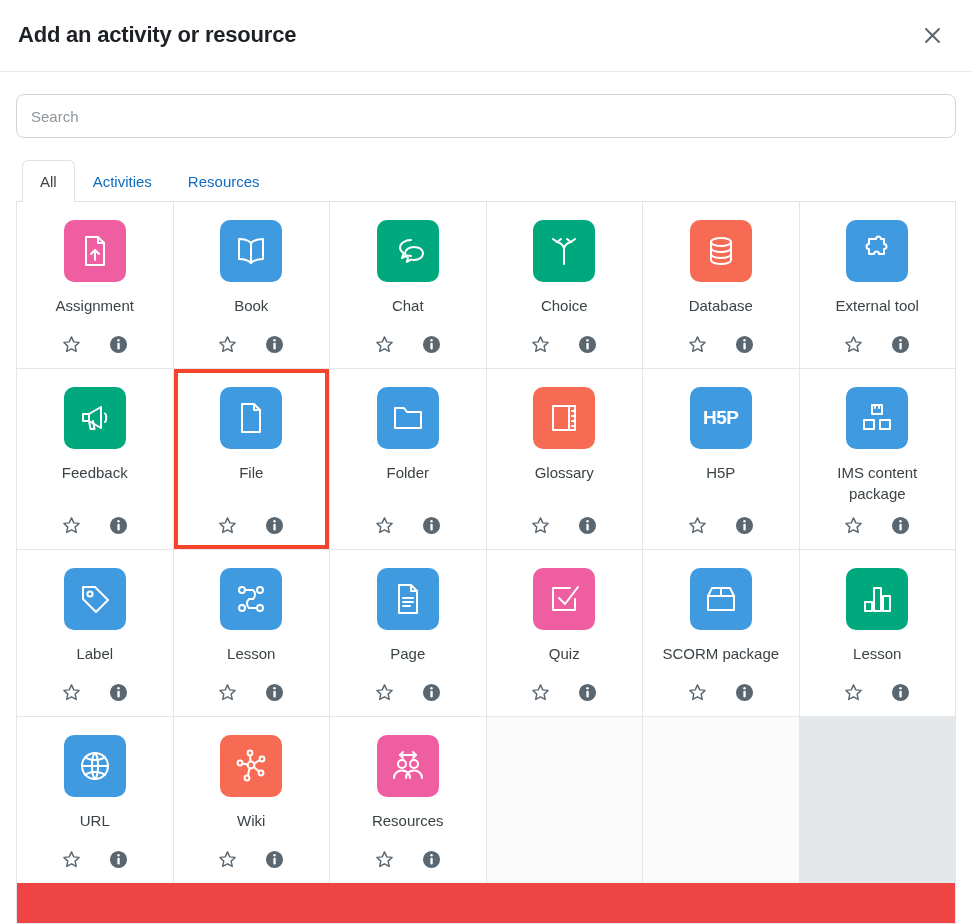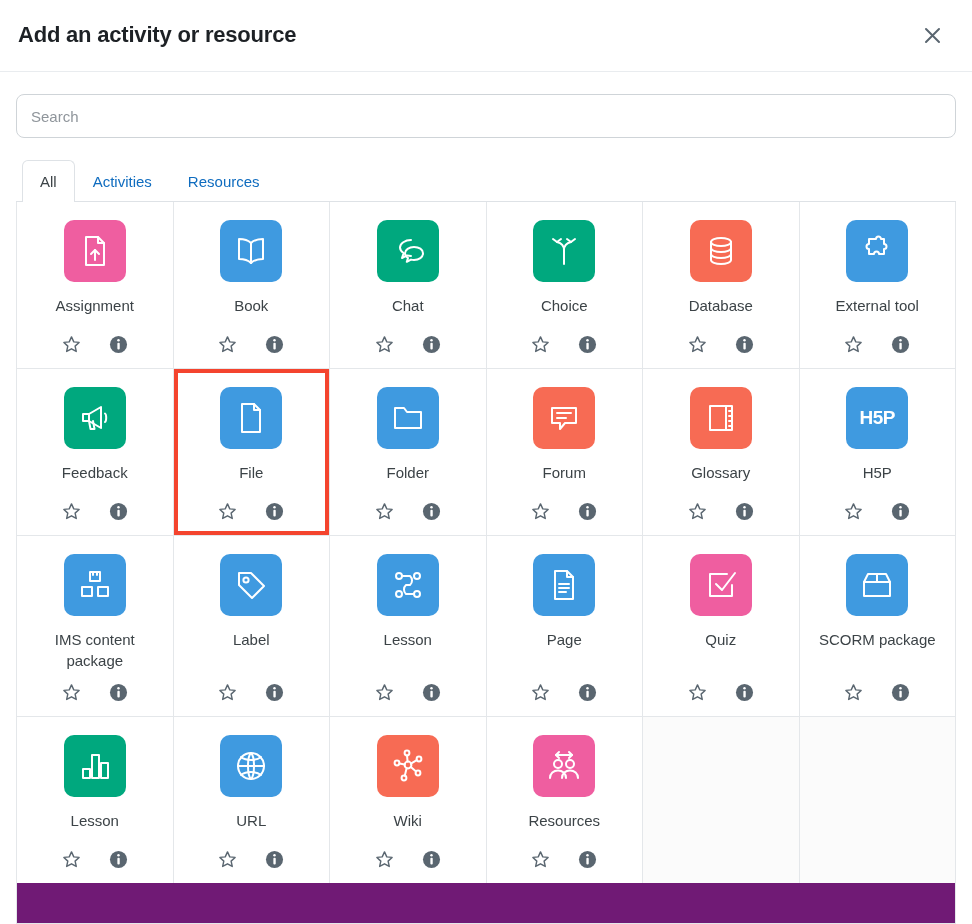--- a/index.html
+++ b/index.html
@@ -115,21 +115,21 @@
     border-color: #dee2e6 #dee2e6 #fff;
   }
 
   
   .grid-scroll {
     flex: 1 1 auto;
     overflow: hidden;
     border-left: 1px solid #e4e7ea;
     border-right: 1px solid #e4e7ea;
     border-bottom: 1px solid #e4e7ea;
-    background: #701a75;
+    background: #ef4444;
   }
   .grid {
     display: grid;
     grid-template-columns: repeat(6, 1fr);
     background: #e4e7ea;
     gap: 1px;
   }
   .cell {
     background: #ffffff;
     min-height: 166px;
@@ -438,44 +438,20 @@
                   <circle cx="10" cy="10" r="9" fill="currentColor"></circle>
                   <circle cx="10" cy="5.6" r="1.3" fill="#fff"></circle>
                   <rect x="8.8" y="8.2" width="2.5" height="7" rx="1.1" fill="#fff"></rect>
                 </svg>
               </button>
             </div>
           </div>
           <div class="cell">
             <div class="tile-icon" style="background: rgb(247, 107, 84);">
               <svg width="34" height="34" viewBox="0 0 34 34">
-                <path d="M5 7h24v15H18l-5 6v-6H5z" stroke="#fff" stroke-width="2" fill="none" stroke-linecap="round" stroke-linejoin="round"></path>
-                <path d="M10 12h14" stroke="#fff" stroke-width="2" fill="none" stroke-linecap="round" stroke-linejoin="round"></path>
-                <path d="M10 17h9" stroke="#fff" stroke-width="2" fill="none" stroke-linecap="round" stroke-linejoin="round"></path>
-              </svg>
-            </div>
-            <div class="tile-label">Forum</div>
-            <div class="tile-actions">
-              <button class="icon-btn">
-                <svg width="19" height="19" viewBox="0 0 20 20">
-                  <path d="M10 2l2.4 5.2 5.6.6-4.2 3.9 1.2 5.6L10 14.5 4.9 17.3l1.2-5.6L2 7.8l5.6-.6z" fill="none" stroke="currentColor" stroke-width="1.5" stroke-linejoin="round"></path>
-                </svg>
-              </button>
-              <button class="icon-btn">
-                <svg width="19" height="19" viewBox="0 0 20 20">
-                  <circle cx="10" cy="10" r="9" fill="currentColor"></circle>
-                  <circle cx="10" cy="5.6" r="1.3" fill="#fff"></circle>
-                  <rect x="8.8" y="8.2" width="2.5" height="7" rx="1.1" fill="#fff"></rect>
-                </svg>
-              </button>
-            </div>
-          </div>
-          <div class="cell">
-            <div class="tile-icon" style="background: rgb(247, 107, 84);">
-              <svg width="34" height="34" viewBox="0 0 34 34">
                 <path d="M6 5h16v24H6z" stroke="#fff" stroke-width="2" fill="none" stroke-linecap="round" stroke-linejoin="round"></path>
                 <path d="M22 5h6v24h-6" stroke="#fff" stroke-width="2" fill="none" stroke-linecap="round" stroke-linejoin="round"></path>
                 <path d="M25 10h3M25 15h3M25 20h3M25 25h3" stroke="#fff" stroke-width="2" fill="none" stroke-linecap="round" stroke-linejoin="round"></path>
               </svg>
             </div>
             <div class="tile-label">Glossary</div>
             <div class="tile-actions">
               <button class="icon-btn">
                 <svg width="19" height="19" viewBox="0 0 20 20">
                   <path d="M10 2l2.4 5.2 5.6.6-4.2 3.9 1.2 5.6L10 14.5 4.9 17.3l1.2-5.6L2 7.8l5.6-.6z" fill="none" stroke="currentColor" stroke-width="1.5" stroke-linejoin="round"></path>

